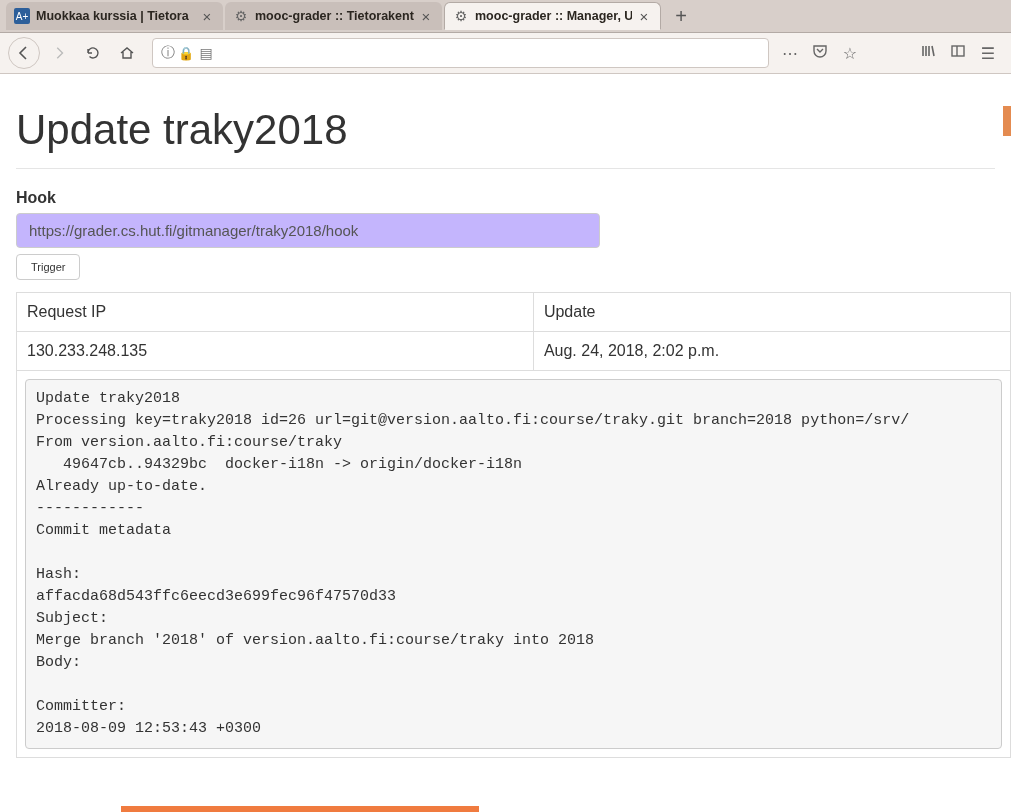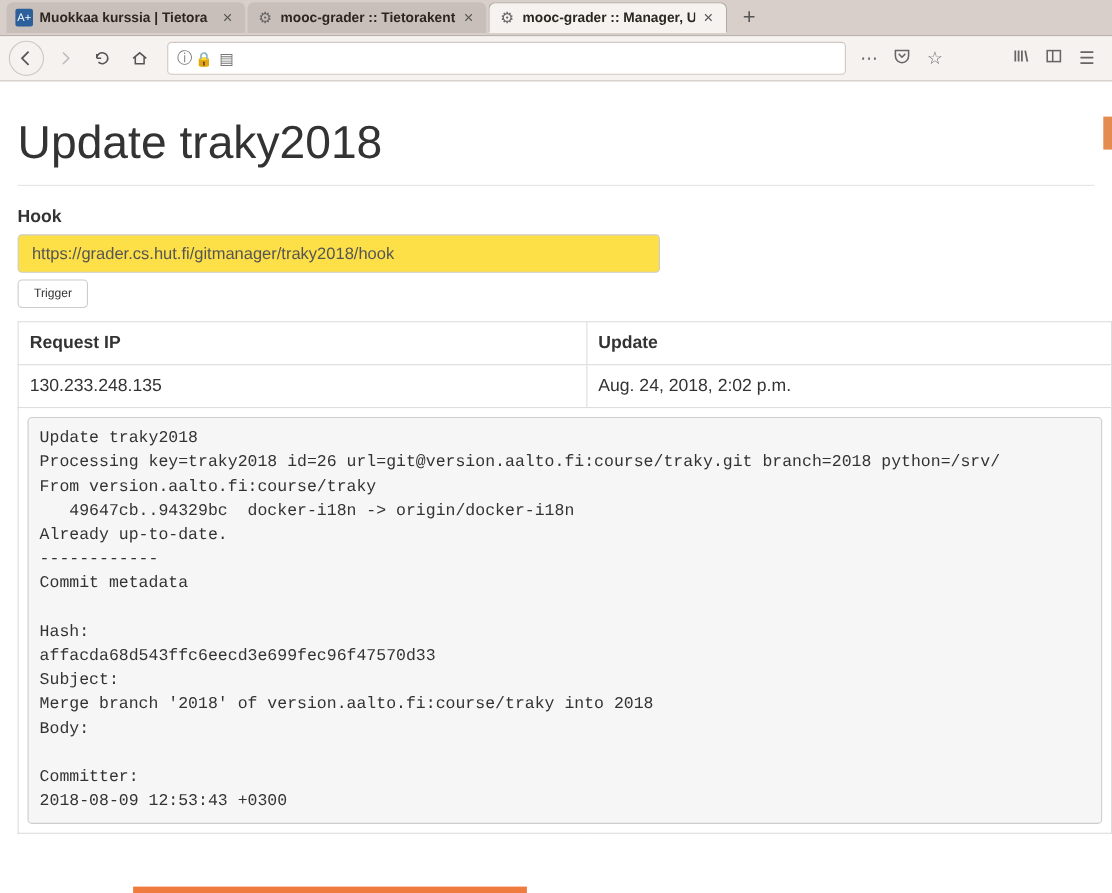--- a/index.html
+++ b/index.html
@@ -126,21 +126,21 @@
   .hr { border-top:1px solid #e5e5e5; margin-bottom:20px; }
   .origin-line { font-size:16px; color:#333; margin-bottom:14px; }
   .hook-label { font-size:16px; font-weight:bold; color:#333; margin-bottom:6px; }
   .hook-group { display:flex; flex-direction:column; align-items:flex-start; gap:6px; margin-bottom:12px; }
   .hook-url {
     width: 584px;
     padding: 8px 12px;
     font-size: 15px;
     border:1px solid #ccc;
     border-radius:4px;
-    background:#fde047;
+    background:#c4b5fd;
     color:#555;
   }
   .trigger-btn {
     padding: 6px 14px;
     font-size: 11px;
     border:1px solid #ccc;
     border-radius:4px;
     background:#fff;
     color:#333;
   }
@@ -150,21 +150,21 @@
     margin-right:-16px;
     border-collapse: collapse;
     font-size:16px;
     margin-top:8px;
   }
   table.updates th, table.updates td {
     border:1px solid #ddd;
     padding: 10px 10px;
     text-align:left;
   }
-  table.updates th { font-weight:bold; }
+  table.updates th { font-weight:normal; }
   .log-cell {
     padding: 0 !important;
     border-left:1px solid #ddd;
     border-right:none;
   }
   pre.log {
     margin: 8px;
     padding: 8px 0 8px 10px;
     font-family: "Courier New", monospace;
     font-size: 15px;

